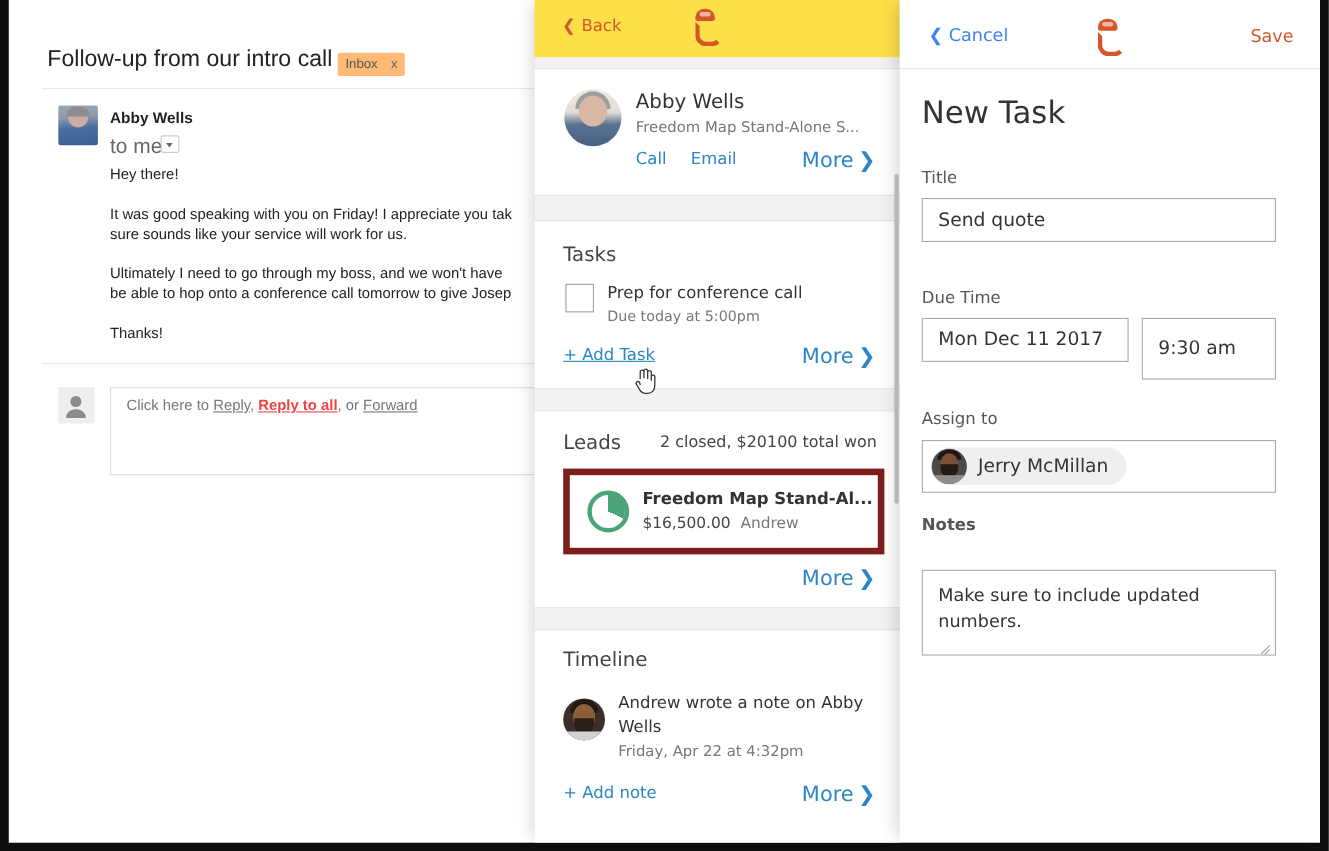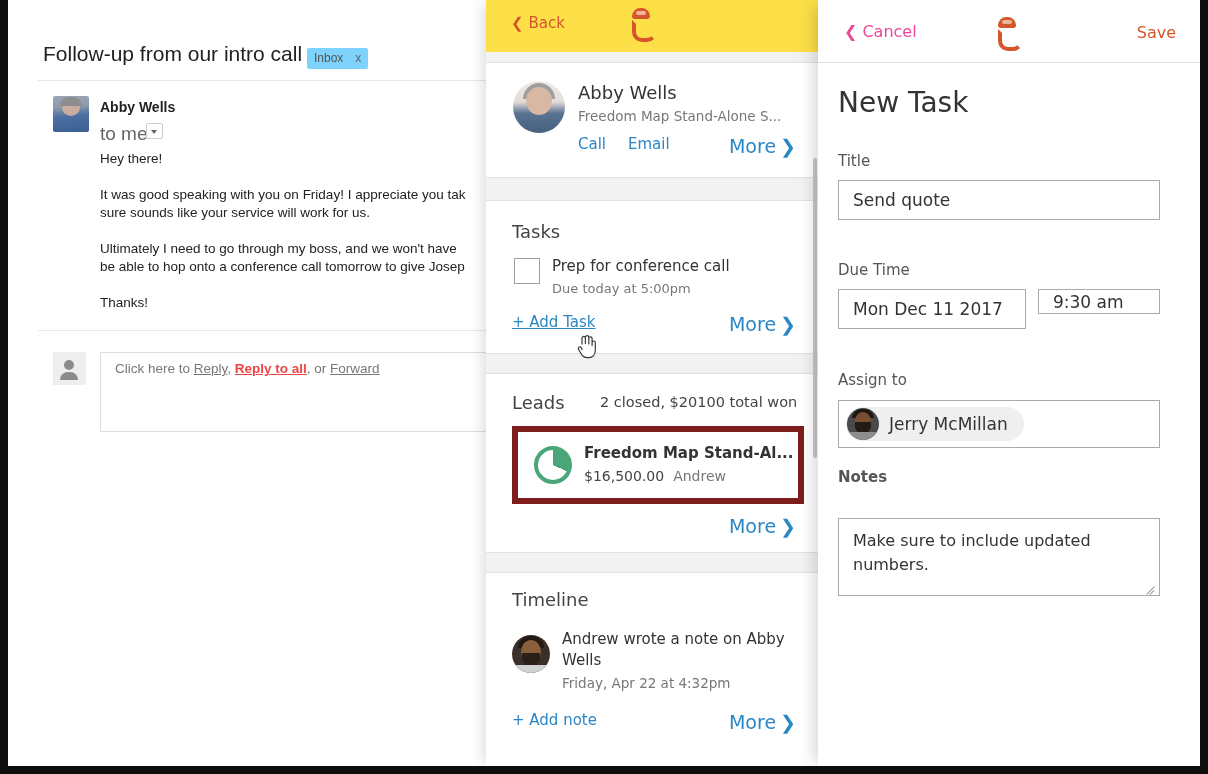--- a/index.html
+++ b/index.html
@@ -19,21 +19,21 @@
     position:absolute;left:0;top:0;width:478px;height:766px;
     background:#ffffff;
   }
   .mail-subject{
     position:absolute;left:35px;top:42px;
     font-size:21px;color:#222;letter-spacing:0;white-space:nowrap;
     font-family:"Liberation Sans","DejaVu Sans",sans-serif;
   }
   .inbox-badge{
     position:absolute;left:299px;top:48px;
-    background:#7dd3fc;color:#555;font-size:12px;
+    background:#fdba74;color:#555;font-size:12px;
     padding:3px 7px 4px 7px;border-radius:2px;white-space:nowrap;
   }
   .inbox-badge .x{margin-left:12px;color:#666;}
   .mail-rule{
     position:absolute;left:30px;top:80px;width:448px;height:1px;background:#e8e8e8;
   }
   .sender-avatar{
     position:absolute;left:45px;top:96px;width:36px;height:36px;
     background:linear-gradient(175deg,#9aa6b5 0%,#8e9bad 30%,#4a6fa0 55%,#3c5f91 100%);
     border-radius:2px;overflow:hidden;
@@ -220,21 +220,21 @@
   .task-panel{
     position:absolute;left:810px;top:0;width:382px;height:766px;background:#fff;
     box-shadow:-7px 0 16px -4px rgba(0,0,0,.18);
     font-family:"DejaVu Sans","Liberation Sans",sans-serif;
   }
   .tp-top{
     position:absolute;left:0;top:0;width:382px;height:62px;background:#fff;
     border-bottom:1px solid #e2e2e2;
   }
   .cancel-btn{
-    position:absolute;left:26px;top:22px;font-size:16px;color:#ec4899;cursor:pointer;white-space:nowrap;
+    position:absolute;left:26px;top:22px;font-size:16px;color:#3b82f6;cursor:pointer;white-space:nowrap;
   }
   .save-btn{
     position:absolute;right:24px;top:23px;font-size:16px;color:#d4562a;cursor:pointer;white-space:nowrap;
   }
   .tp-acorn{left:178px;top:17px;}
   .tp-title{
     position:absolute;left:20px;top:86px;font-size:28px;color:#333;
   }
   .fl{
     position:absolute;left:20px;font-size:15px;color:#555;
@@ -395,21 +395,21 @@
       <div class="save-btn">Save</div>
     </div>
 
     <div class="tp-title">New Task</div>
 
     <div class="fl" style="top:152px;">Title</div>
     <input class="fi" style="left: 20px; top: 180px; width: 322px; height: 40px;" value="Send quote">
 
     <div class="fl" style="top:261px;">Due Time</div>
     <input class="fi" style="left: 20px; top: 289px; width: 188px; height: 40px;" value="Mon Dec 11 2017">
-    <input class="fi" style="left: 220px; top: 289px; width: 122px; height: 25px;" value="9:30 am">
+    <input class="fi" style="left: 220px; top: 289px; width: 122px; height: 56px;" value="9:30 am">
 
     <div class="fl" style="top:371px;">Assign to</div>
     <div class="assign-box">
       <div class="chip">
         <div class="chip-av">
           <div class="h"></div>
             <div class="f"></div>
             <div class="b"></div>
             <div class="s"></div>
         </div>

